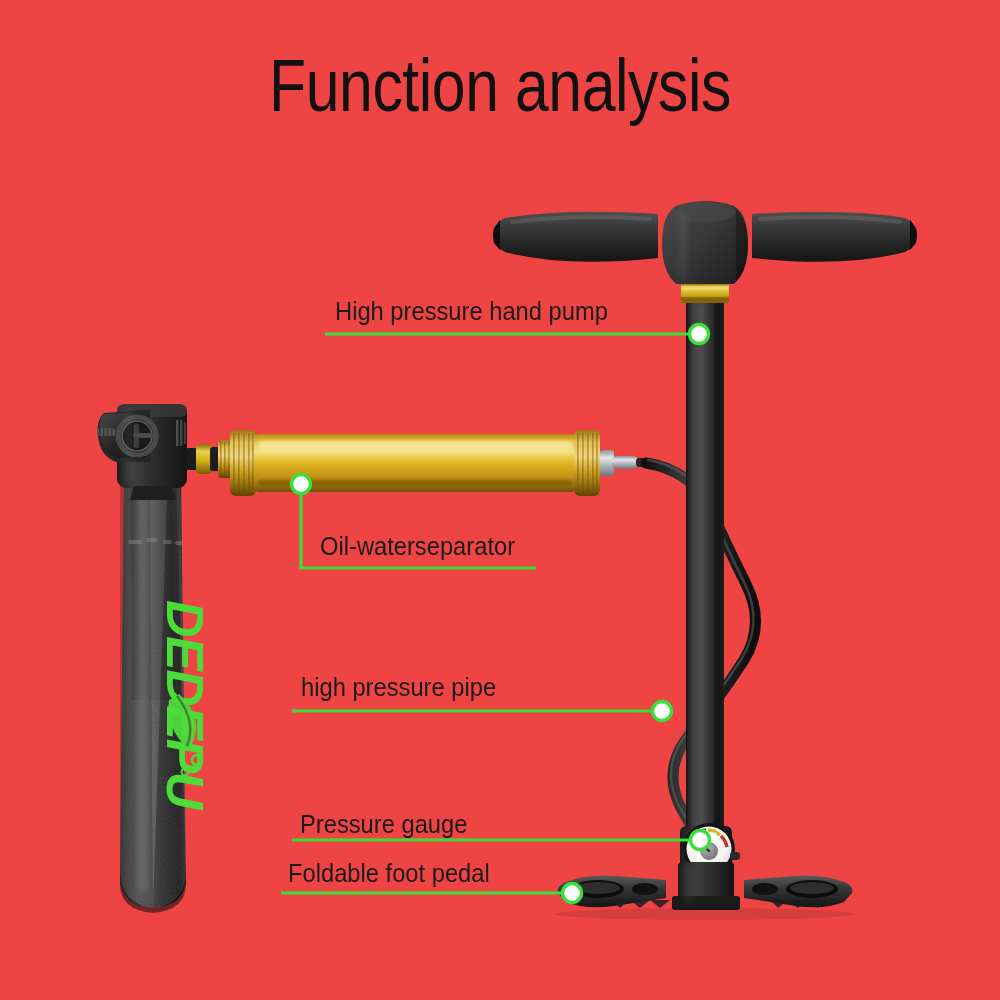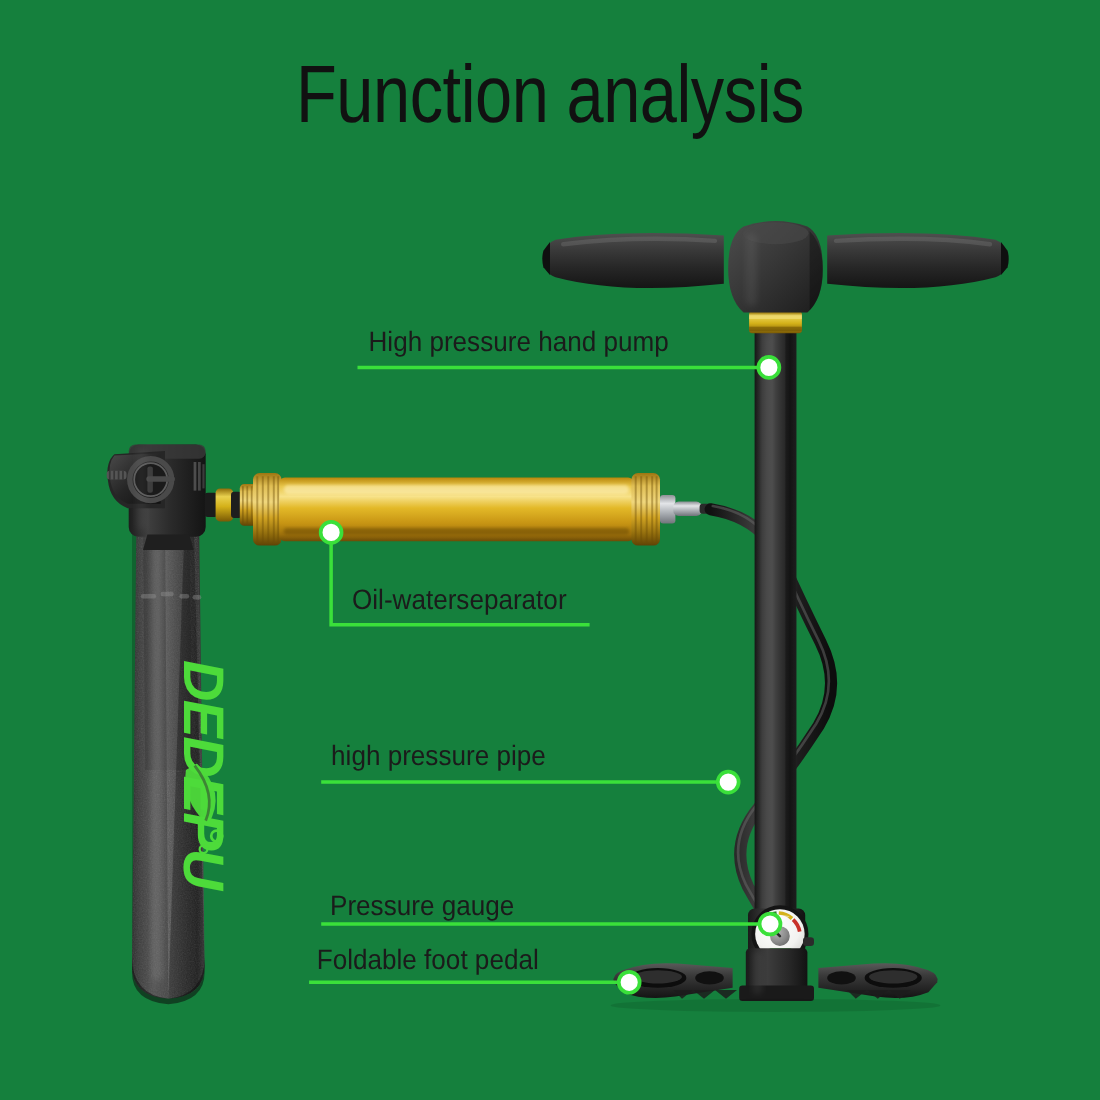--- a/index.html
+++ b/index.html
@@ -11,21 +11,21 @@
     width: 1000px;
     height: 1000px;
     font-family: "Liberation Sans", sans-serif;
     overflow: hidden;
     position: relative;
   }
   #stage {
     position: relative;
     width: 1000px;
     height: 1000px;
-    background: #15803d;
+    background: #ef4444;
   }
   #page-title {
     position: absolute;
     left: 0;
     top: 44px;
     width: 1000px;
     text-align: center;
     font-size: 74px;
     line-height: 84px;
     font-weight: 400;

